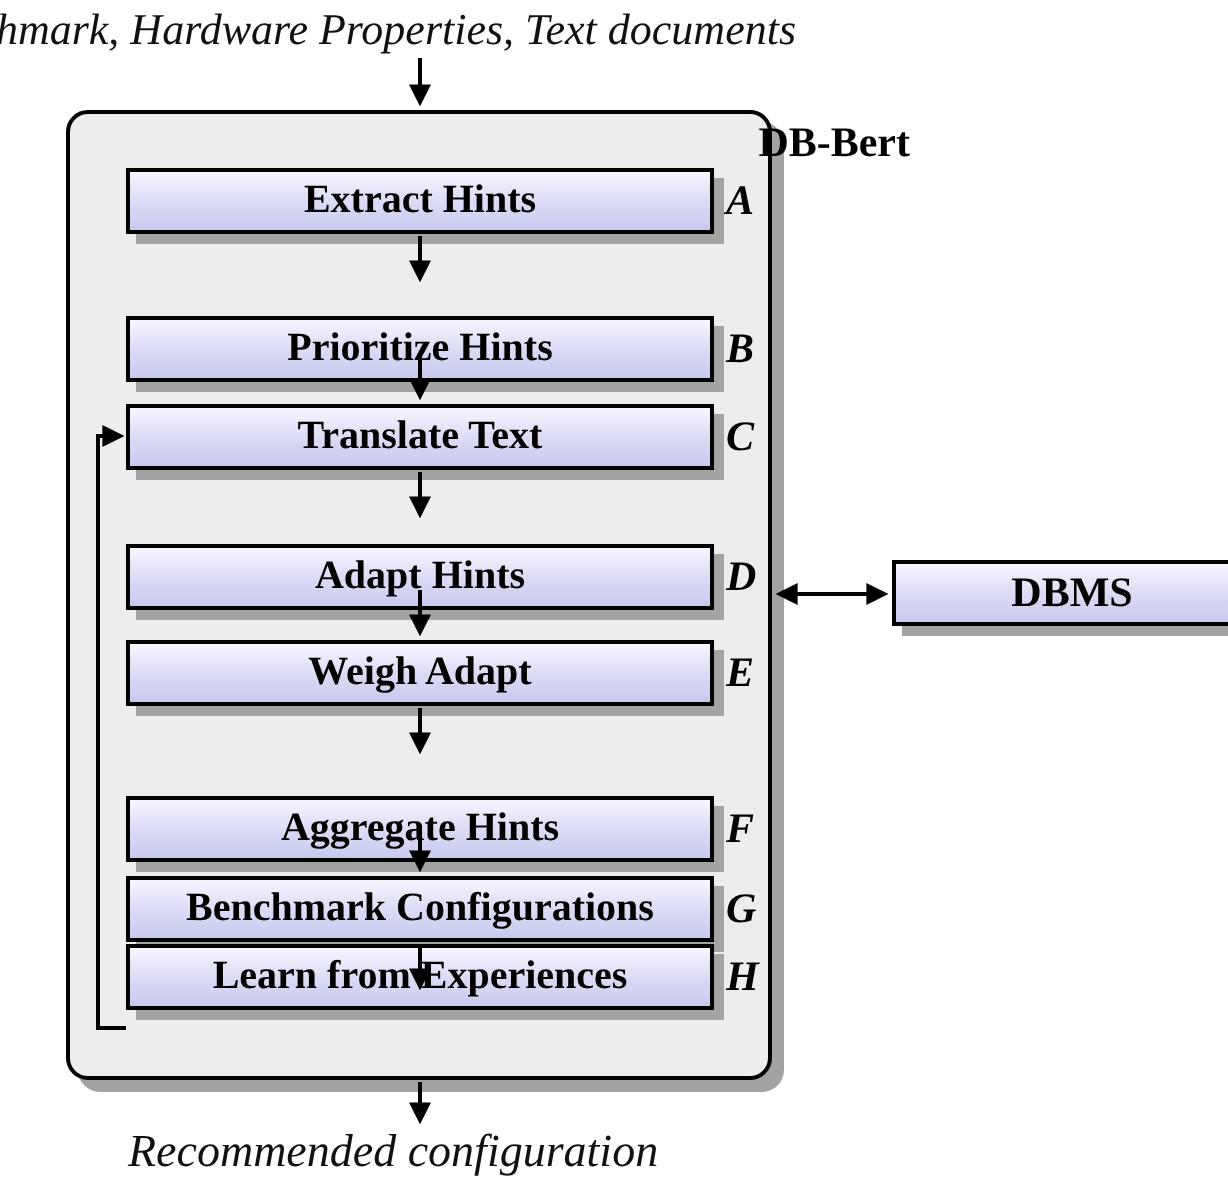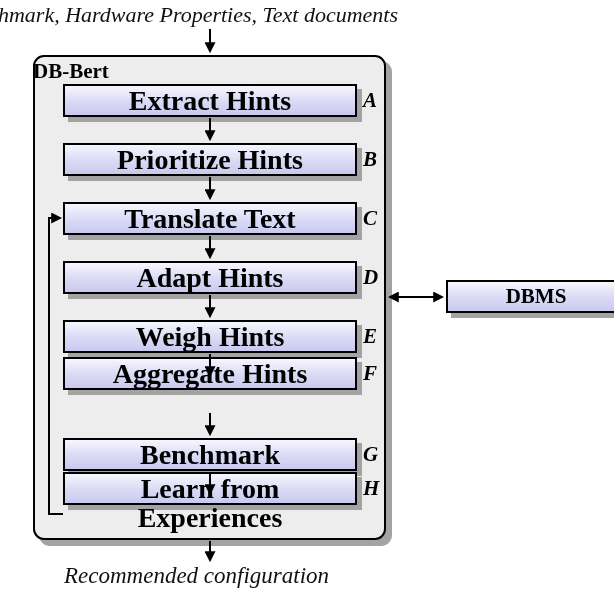--- a/index.html
+++ b/index.html
@@ -29,40 +29,40 @@
     background: #ededed;
     border: 2px solid #000;
     border-radius: 11px;
     box-sizing: border-box;
     box-shadow: 6px 6px 0 #a3a3a3;
   }
   .pipeline-title {
     position: absolute;
     left: 33px; top: 59px;
     width: 422px;
-    text-align: left;
+    text-align: right;
     font-weight: bold;
     font-size: 21px;
   }
   .step-row {
     position: absolute;
     left: 63px;
     width: 294px; height: 33px;
   }
   .step-box {
     position: absolute;
     left: 0; top: 0;
     width: 294px; height: 33px;
     box-sizing: border-box;
     border: 2px solid #000;
     background: linear-gradient(180deg, #f6f6fe 0%, #dcdcf6 50%, #c9c9ef 100%);
     box-shadow: 5px 5px 0 #a3a3a3;
     text-align: center;
     font-weight: bold;
-    font-size: 28px;
+    font-size: 20px;
     line-height: 29px;
   }
   .step-letter {
     position: absolute;
     left: 300px; top: 2px;
     width: 26px; height: 33px;
     font-weight: bold;
     font-style: italic;
     font-size: 21px;
     line-height: 29px;
@@ -94,37 +94,37 @@
 
   <div class="caption top">Benchmark, Hardware Properties, Text documents</div>
 
   <div class="pipeline-container"></div>
   <div class="pipeline-title">DB-Bert</div>
 
   <div class="step-row" style="top:84px">
     <div class="step-box">Extract Hints</div>
     <div class="step-letter">A</div>
   </div>
-  <div class="step-row" style="top:143px">
+  <div class="step-row" style="top:158px">
     <div class="step-box">Prioritize Hints</div>
     <div class="step-letter">B</div>
   </div>
   <div class="step-row" style="top:202px">
     <div class="step-box">Translate Text</div>
     <div class="step-letter">C</div>
   </div>
-  <div class="step-row" style="top:261px">
+  <div class="step-row" style="top:272px">
     <div class="step-box">Adapt Hints</div>
     <div class="step-letter">D</div>
   </div>
   <div class="step-row" style="top:320px">
-    <div class="step-box">Weigh Hints</div>
+    <div class="step-box">Weigh Adapt</div>
     <div class="step-letter">E</div>
   </div>
-  <div class="step-row" style="top:357px">
+  <div class="step-row" style="top:398px">
     <div class="step-box">Aggregate Hints</div>
     <div class="step-letter">F</div>
   </div>
   <div class="step-row" style="top:438px">
     <div class="step-box">Benchmark Configurations</div>
     <div class="step-letter">G</div>
   </div>
   <div class="step-row" style="top:472px">
     <div class="step-box">Learn from Experiences</div>
     <div class="step-letter">H</div>

